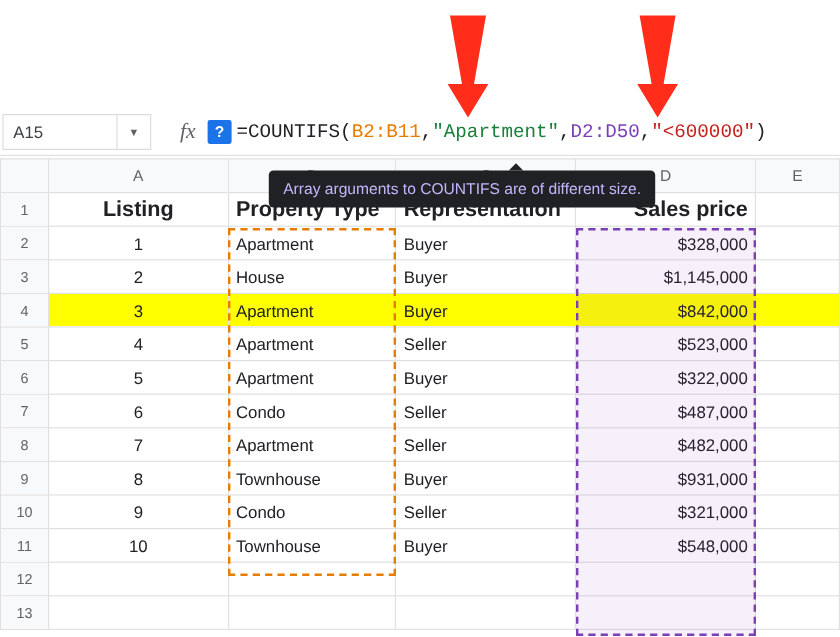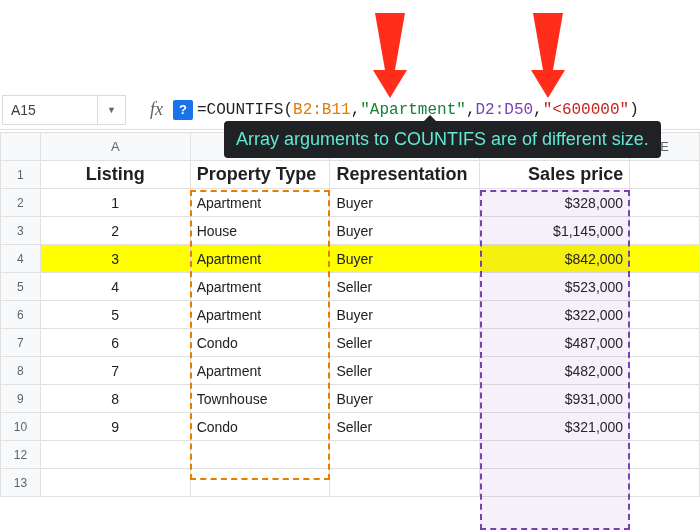--- a/index.html
+++ b/index.html
@@ -71,27 +71,27 @@
     white-space: nowrap;
   }
   .f-func { color: #202124; }
   .f-paren { color: #202124; }
   .f-r1 { color: #e67c00; }
   .f-s1 { color: #188038; }
   .f-r2 { color: #7b3fb5; }
   .f-s2 { color: #c5221f; }
   .tooltip {
     position: absolute;
-    top: 121px;
+    top: 142px;
     left: 224px;
     background: #202124;
-    color: #5eead4;
+    color: #c4b5fd;
     padding: 8px 12px;
     border-radius: 4px;
-    font-size: 18px;
+    font-size: 13px;
     z-index: 20;
   }
   .tooltip::before {
     content: "";
     position: absolute;
     top: -6px;
     left: 200px;
     border: 6px solid transparent;
     border-bottom-color: #202124;
     border-top: none;
@@ -363,20 +363,36 @@
         </td>
         <td>
           <div class="cell c-left">Seller</div>
         </td>
         <td>
           <div class="cell c-right">$321,000</div>
         </td>
         <td></td>
       </tr>
       <tr>
+        <td class="rowhdr">11</td>
+        <td>
+          <div class="cell c-center">10</div>
+        </td>
+        <td>
+          <div class="cell c-left">Townhouse</div>
+        </td>
+        <td>
+          <div class="cell c-left">Buyer</div>
+        </td>
+        <td>
+          <div class="cell c-right">$548,000</div>
+        </td>
+        <td></td>
+      </tr>
+      <tr>
         <td class="rowhdr">12</td>
         <td></td>
         <td></td>
         <td></td>
         <td></td>
         <td></td>
       </tr>
       <tr>
         <td class="rowhdr">13</td>
         <td></td>

